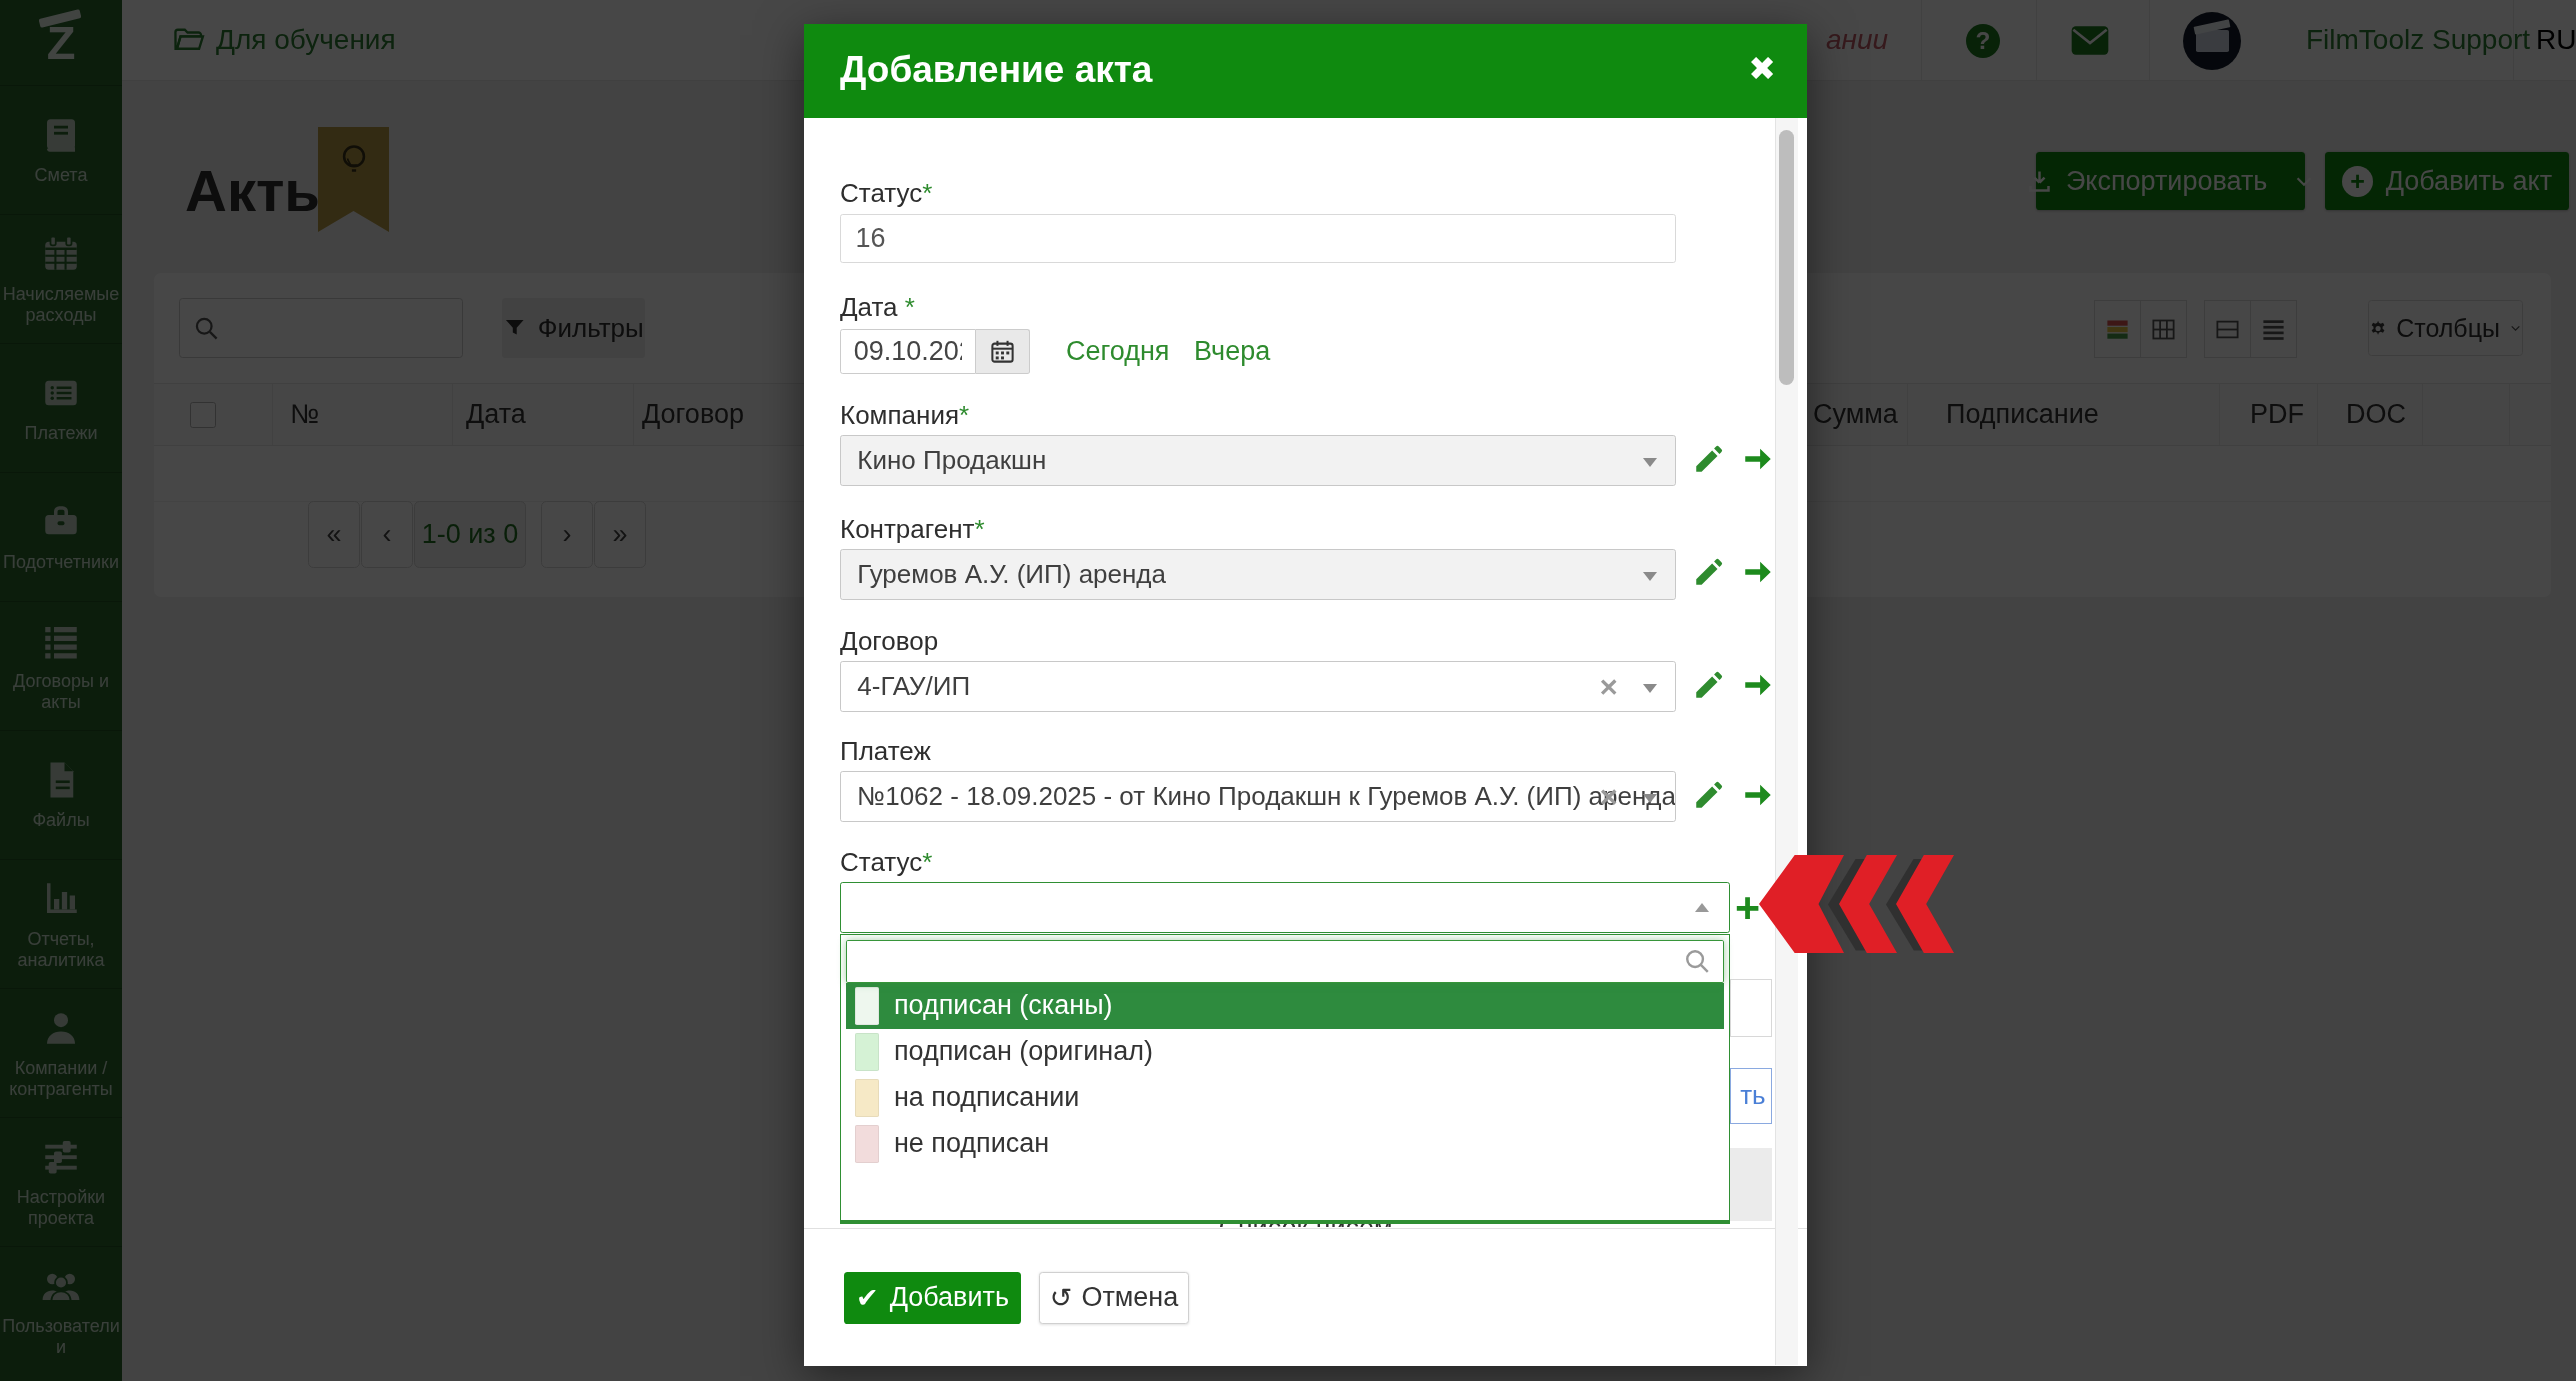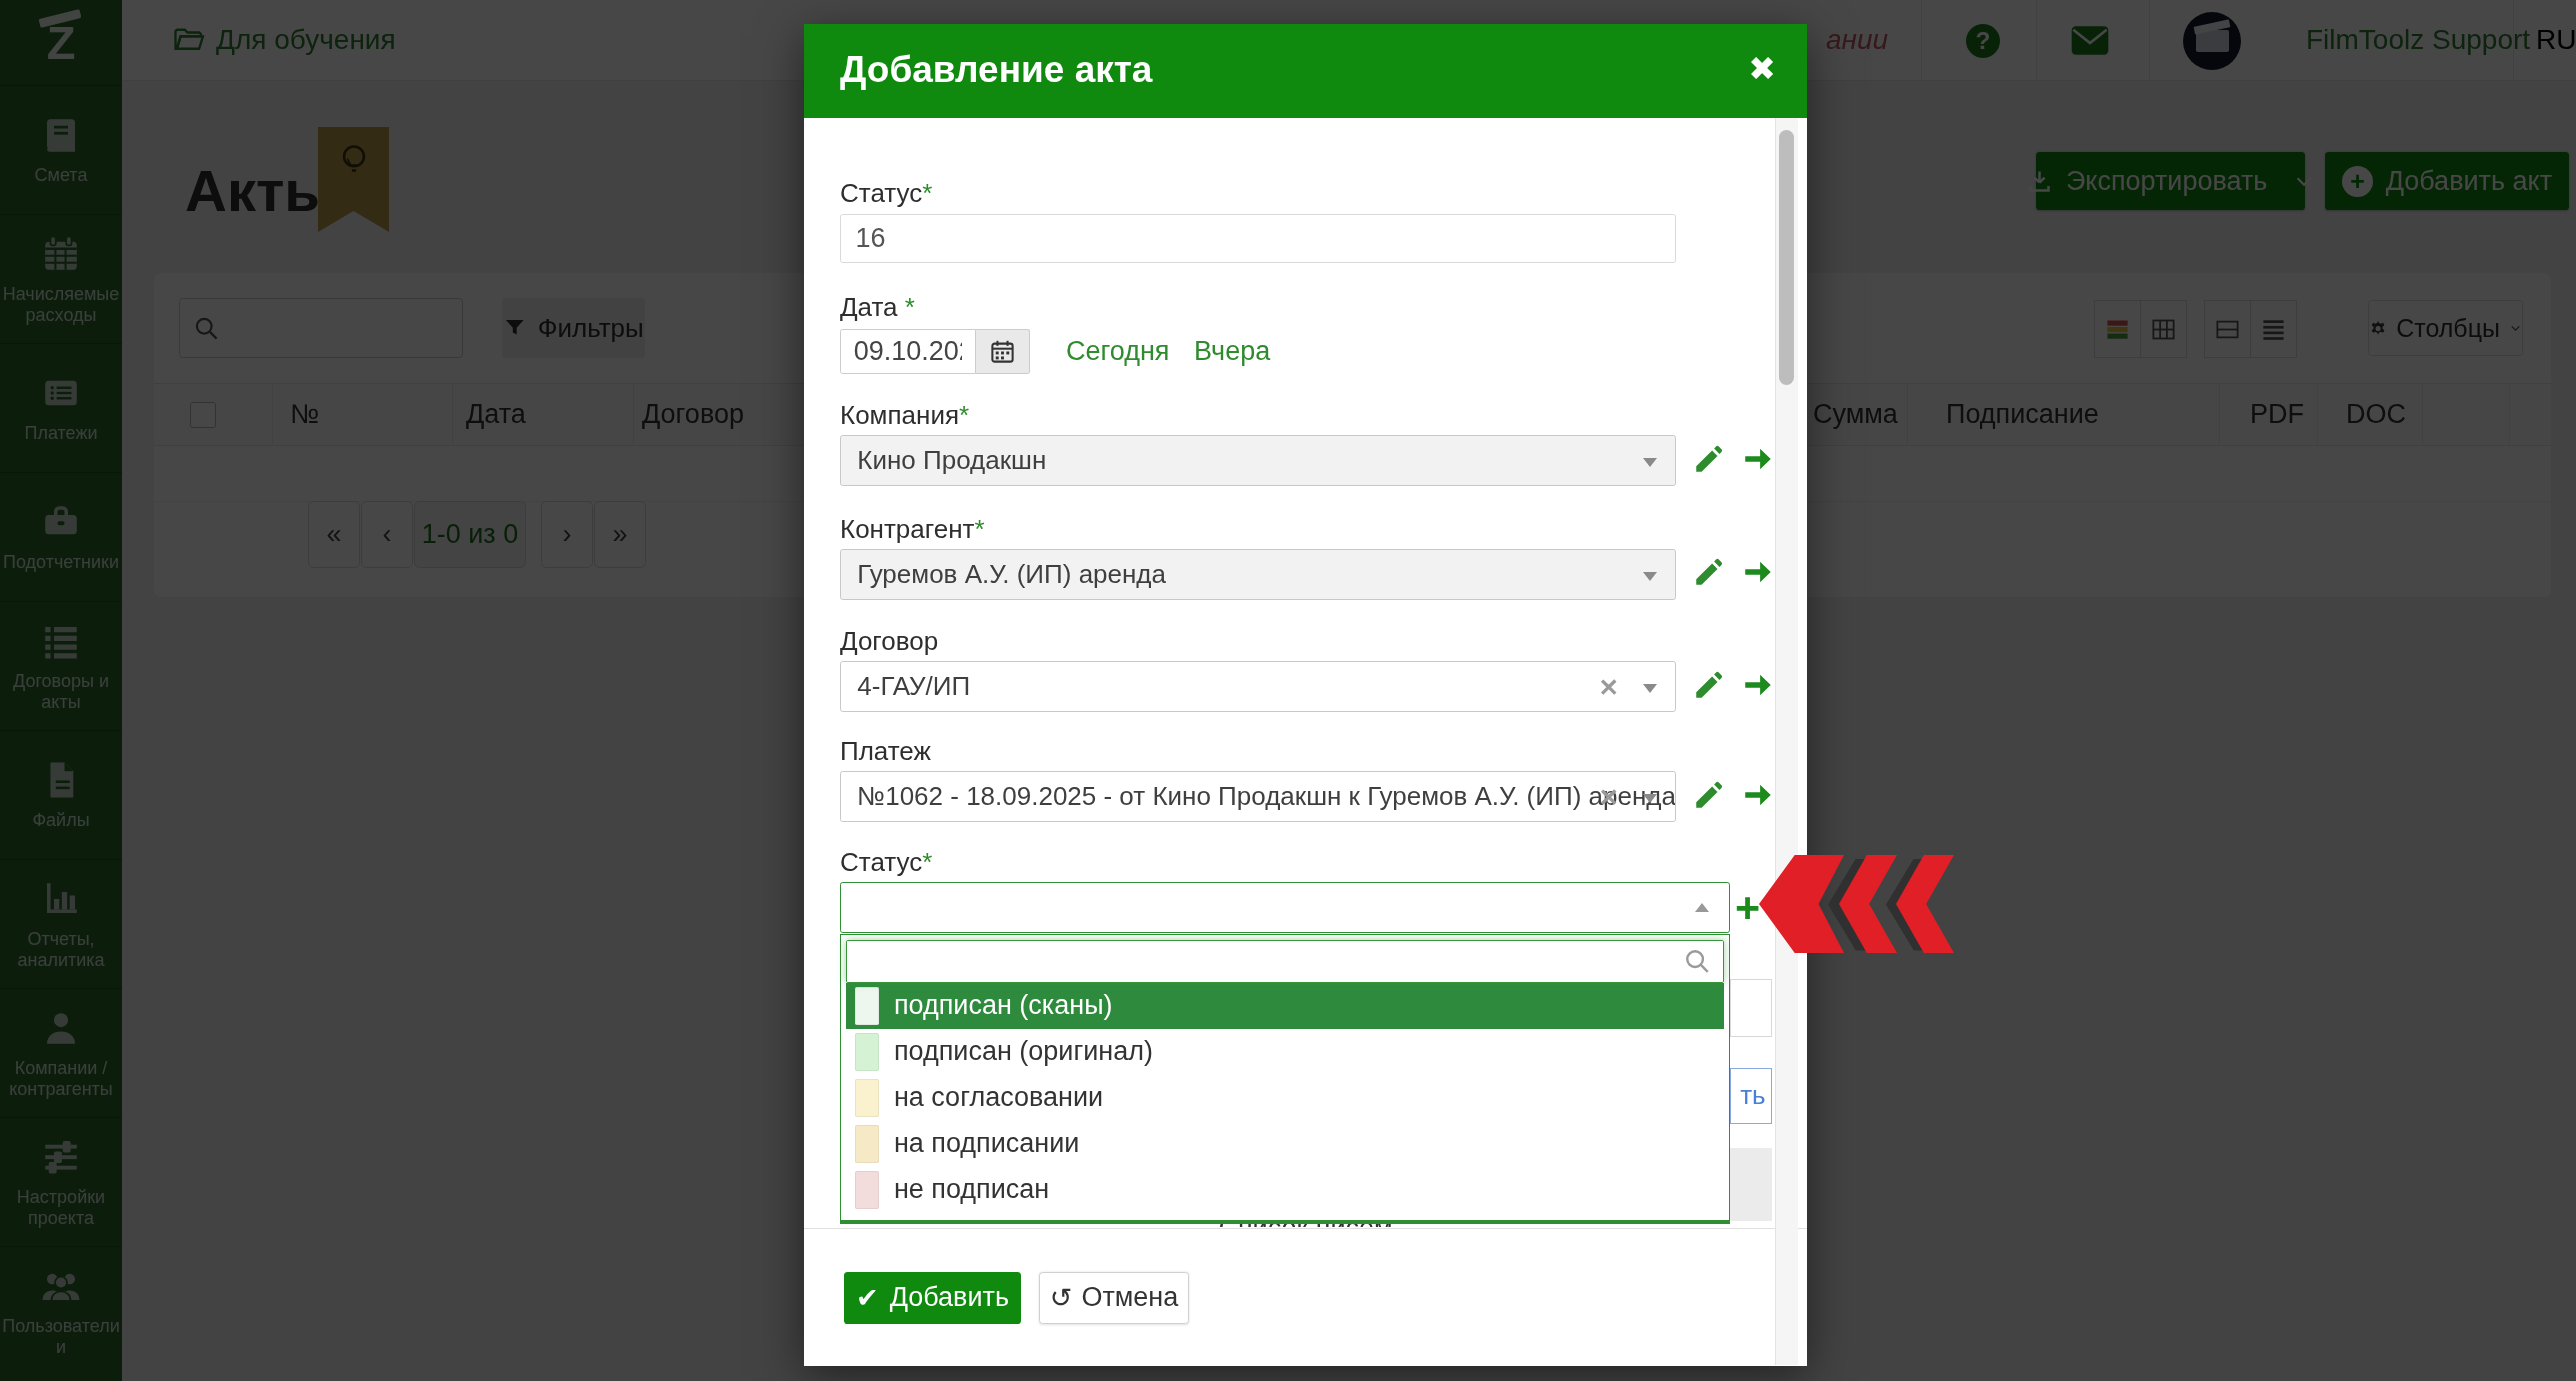--- a/index.html
+++ b/index.html
@@ -518,24 +518,20 @@
       </div>
       <div class="opt selected">
         <span class="swatch" style="background: rgb(238, 247, 238);"></span>
         <span>подписан (сканы)</span>
       </div>
       <div class="opt">
         <span class="swatch" style="background: rgb(213, 242, 213);"></span>
         <span>подписан (оригинал)</span>
       </div>
       <div class="opt">
-        <span class="swatch" style="background: rgb(250, 241, 207);"></span>
-        <span>на согласовании</span>
-      </div>
-      <div class="opt">
         <span class="swatch" style="background: rgb(246, 233, 198);"></span>
         <span>на подписании</span>
       </div>
       <div class="opt">
         <span class="swatch" style="background: rgb(242, 220, 220);"></span>
         <span>не подписан</span>
       </div>
     </div>
 
     <div class="m-foot">

